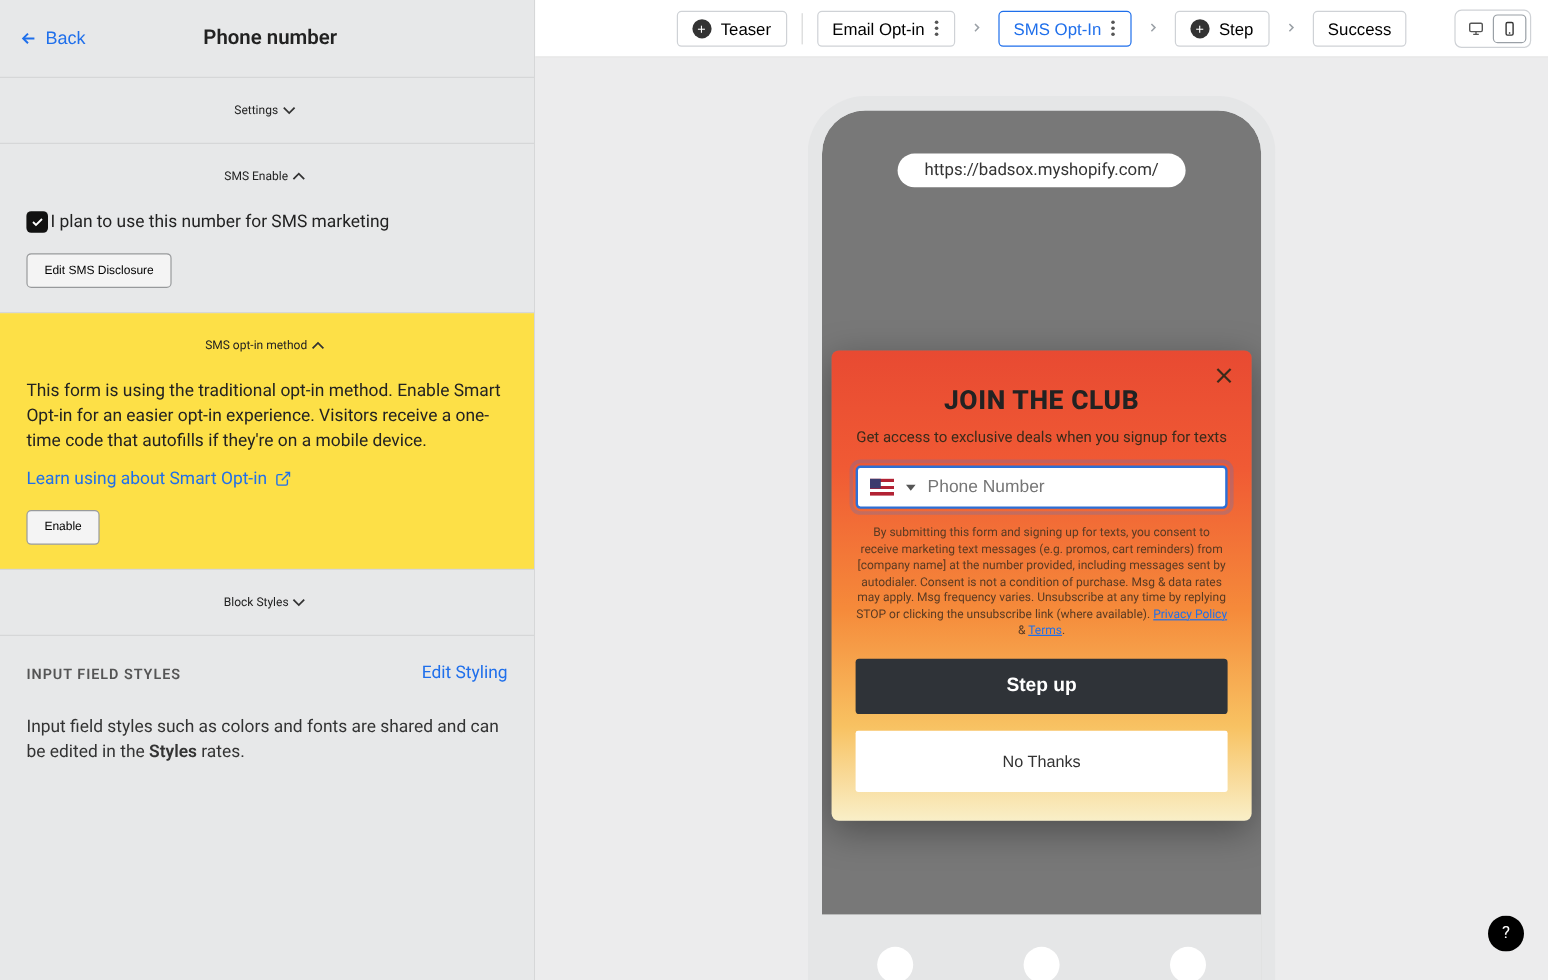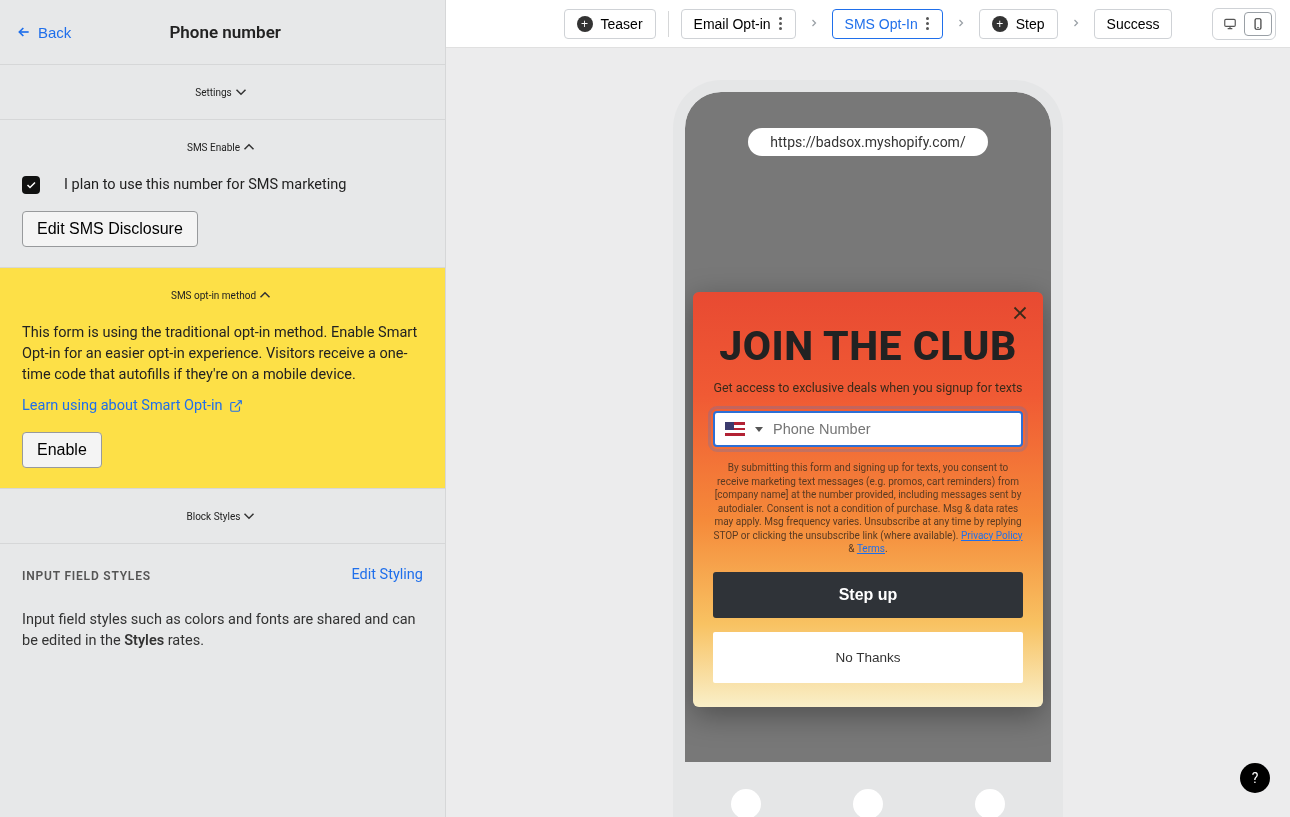--- a/index.html
+++ b/index.html
@@ -11,25 +11,25 @@
   .sidebar-header { display: flex; align-items: center; height: 65px; padding: 0 16px; border-bottom: 1px solid #d6d7d8; }
   .back-btn { display: flex; align-items: center; gap: 6px; color: #1f6feb; background: none; border: none; font-size: 15px; cursor: pointer; }
   .back-btn svg { width: 16px; height: 16px; }
   .sidebar-title { flex: 1; text-align: center; font-size: 17px; font-weight: 600; margin-right: 50px; }
 
   .section { border-bottom: 1px solid #d6d7d8; }
   .section-header { display: flex; align-items: center; justify-content: center; padding: 18px 22px; cursor: pointer; font-size: 10px; }
   .section-body { padding: 0 22px 20px 22px; font-size: 14.5px; line-height: 1.45; }
   .chev { width: 18px; height: 18px; }
 
-  .checkbox-row { display: flex; align-items: center; gap: 24px; margin-bottom: 16px; }
+  .checkbox-row { display: flex; align-items: center; gap: 2px; margin-bottom: 16px; }
   .checkbox { width: 18px; height: 18px; border-radius: 4px; background: #111; display:flex;align-items:center;justify-content:center;}
   .checkbox svg { width: 12px; height: 12px; stroke: #fff; }
 
-  .btn { display:inline-flex;align-items:center;justify-content:center; padding: 8px 14px; border: 1px solid #989a9c; border-radius: 4px; background: #f4f4f4; font-size: 16px; cursor: pointer; }
+  .btn { display:inline-flex;align-items:center;justify-content:center; padding: 8px 14px; border: 1px solid #989a9c; border-radius: 4px; background: #f4f4f4; font-size: 10px; cursor: pointer; }
 
   .section.active { background: #fde047; }
   .opt-desc { color: #222; margin-bottom: 10px; }
   .learn-link { color: #1f6feb; text-decoration: none; display: inline-flex; align-items: center; gap: 6px; margin-bottom: 16px;}
   .learn-link svg { width: 14px; height: 14px; }
 
   .styles-header { display: flex; align-items: flex-end; justify-content: space-between; padding: 22px 22px 8px 22px; }
   .styles-header .label { font-size: 12px; letter-spacing: 0.8px; color: #555; font-weight: 600; }
   .styles-header .edit { color: #1f6feb; font-size: 14.5px; cursor: pointer; }
   .styles-desc { padding: 18px 22px 30px 22px; font-size: 14.5px; line-height: 1.45; color: #333; }
@@ -53,21 +53,21 @@
   .device-toggle .dev svg{width:14px;height:14px;}
 
   
   .preview { flex:1; display:flex; align-items:center; justify-content:center; padding-top:35px; overflow:hidden;}
   .phone { width: 390px; background:#e5e6e7; border-radius: 48px 48px 0 0; border: 12px solid #e5e6e7; border-bottom:none; height: 740px; position:relative; overflow:hidden;}
   .phone-inner { background:#787878; width:100%; height:100%; border-radius: 36px 36px 0 0; overflow:hidden; position:relative; display:flex;flex-direction:column;}
   .urlbar { margin:36px auto 0 auto; background:#fff; border-radius:18px; padding:6px 22px; font-size:14px; color:#333; width: fit-content;}
 
   .popup { position:absolute; top:200px; left:50%; transform:translateX(-50%); width: 350px; background: linear-gradient(180deg, #e84a32 0%, #f05a34 25%, #f58a3a 55%, #f8c262 80%, #f9efc8 100%); border-radius:6px; padding: 30px 20px 24px 20px; box-shadow:0 8px 30px rgba(0,0,0,.35);}
   .popup .close { position:absolute; top:10px; right:12px; width:22px;height:22px; cursor:pointer; color:#3b2a1a;}
-  .popup h1 { text-align:center; font-size:41px; font-weight:800; letter-spacing:0.5px; color:#222; margin-bottom:10px;}
+  .popup h1 { text-align:center; font-size:22px; font-weight:800; letter-spacing:0.5px; color:#222; margin-bottom:10px;}
   .popup .sub { text-align:center; font-size:12.5px; color:#3a2a1a; margin-bottom:16px;}
   .phone-input-wrap { display:flex;align-items:center; background:#fff; border:2px solid #2c6fd6; border-radius:4px; padding:8px 10px; gap:10px; margin-bottom:14px; outline: 3px solid rgba(60,120,220,.25); outline-offset:2px;}
   .flag { width:20px;height:14px; background:linear-gradient(to bottom, #b22234 0%, #b22234 20%, #fff 20%, #fff 40%, #b22234 40%, #b22234 60%, #fff 60%, #fff 80%, #b22234 80%); position:relative;}
   .flag::before{content:"";position:absolute;top:0;left:0;width:9px;height:8px;background:#3c3b6e;}
   .caret { width:0;height:0;border-left:4px solid transparent;border-right:4px solid transparent;border-top:5px solid #555;}
   .phone-input-wrap input { border:none; outline:none; font-size:14.5px; flex:1; color:#555;}
   .disclosure { font-size:10px; line-height:1.35; text-align:center; color:#5a3a22; margin-bottom:16px;}
   .disclosure a { color:#1f6feb; text-decoration:underline;}
   .signup-btn { width:100%; background:#2f3338; color:#fff; border:none; border-radius:3px; padding:14px 0; font-size:16px; font-weight:600; cursor:pointer; margin-bottom:14px;}
   .nothanks { width:100%; background:#fff; border:none; border-radius:2px; padding:18px 0; font-size:13.5px; color:#333; cursor:pointer;}

